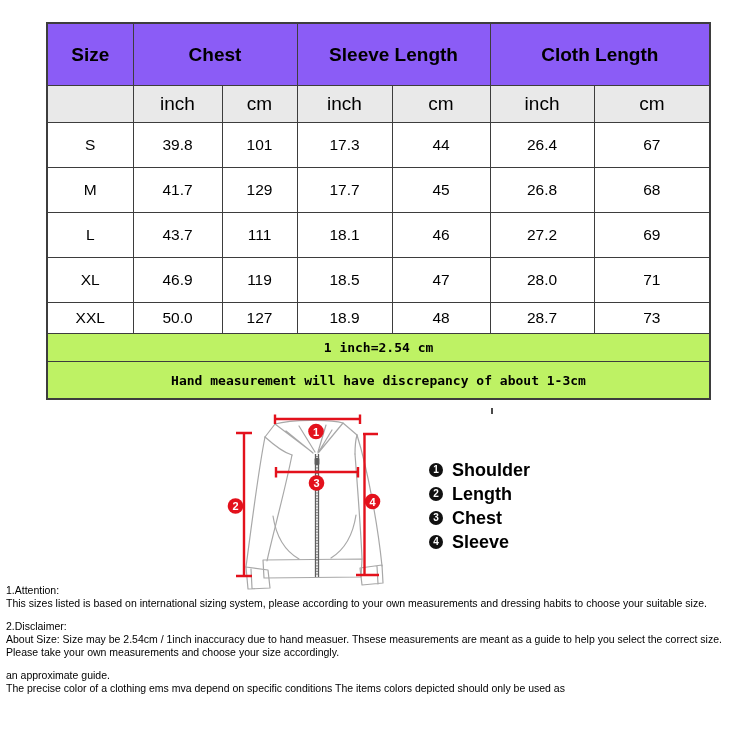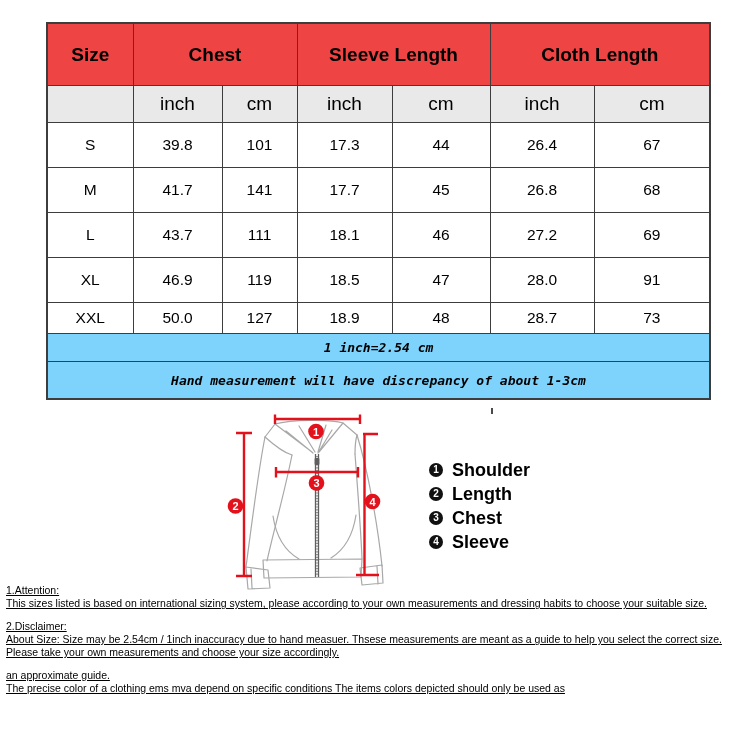--- a/index.html
+++ b/index.html
@@ -9,44 +9,44 @@
   }
   
   table.size-chart{
     position:absolute;left:46px;top:22px;width:663px;
     border-collapse:collapse;table-layout:fixed;
     border:2px solid #3d3d3d;
   }
   table.size-chart td{
     border:1px solid #3d3d3d;text-align:center;vertical-align:middle;padding:0;
   }
-  tr.r-head td{height:61px;font-weight:bold;font-size:19px;background:#ef4444;}
+  tr.r-head td{height:61px;font-weight:bold;font-size:19px;background:#8b5cf6;}
   tr.r-sub td{height:36px;font-size:19px;background:#e9e9e9;}
   tr.r-data td{height:44px;font-size:15.5px;}
   tr.r-xxl td{height:30px;}
   tr.r-note td{
     font-family:"DejaVu Sans Mono","Liberation Mono",monospace;
-    font-weight:bold;background:#7dd3fc;font-style:italic;
+    font-weight:bold;background:#bef264;
   }
   tr.r-note1 td{height:27px;font-size:13px;}
   tr.r-note2 td{height:36px;font-size:13px;}
   
   .jacket-svg{position:absolute;left:215px;top:412px;width:180px;height:192px;}
   .legend{position:absolute;left:429px;top:463px;}
   .legend-item{display:flex;align-items:center;height:14px;margin-bottom:10px;}
   .legend-dot{
     width:14px;height:14px;border-radius:50%;
     color:#fff;font-size:10px;font-weight:bold;line-height:14px;
     text-align:center;margin-right:9px;flex:0 0 auto;
   }
   .legend-label{font-size:18px;font-weight:bold;white-space:nowrap;}
   .stray-mark{position:absolute;left:491px;top:408px;width:2px;height:6px;background:#4a4a4a;}
   
   .footnotes{position:absolute;left:6px;top:584px;width:744px;}
-  .footnote{margin-bottom:10px;text-decoration:underline;}
+  .footnote{margin-bottom:10px;}
   .footnote div{font-size:10.5px;line-height:13px;white-space:nowrap;}
   svg text{font-family:"Liberation Sans",sans-serif;}
 </style>
 </head>
 <body>
 
 <table class="size-chart">
   <colgroup>
     <col style="width:86px">
       <col style="width:89px">
@@ -77,21 +77,21 @@
       <td>39.8</td>
       <td>101</td>
       <td>17.3</td>
       <td>44</td>
       <td>26.4</td>
       <td>67</td>
     </tr>
     <tr class="r-data">
       <td>M</td>
       <td>41.7</td>
-      <td>141</td>
+      <td>129</td>
       <td>17.7</td>
       <td>45</td>
       <td>26.8</td>
       <td>68</td>
     </tr>
     <tr class="r-data">
       <td>L</td>
       <td>43.7</td>
       <td>111</td>
       <td>18.1</td>
@@ -99,21 +99,21 @@
       <td>27.2</td>
       <td>69</td>
     </tr>
     <tr class="r-data">
       <td>XL</td>
       <td>46.9</td>
       <td>119</td>
       <td>18.5</td>
       <td>47</td>
       <td>28.0</td>
-      <td>91</td>
+      <td>71</td>
     </tr>
     <tr class="r-data r-xxl">
       <td>XXL</td>
       <td>50.0</td>
       <td>127</td>
       <td>18.9</td>
       <td>48</td>
       <td>28.7</td>
       <td>73</td>
     </tr>

